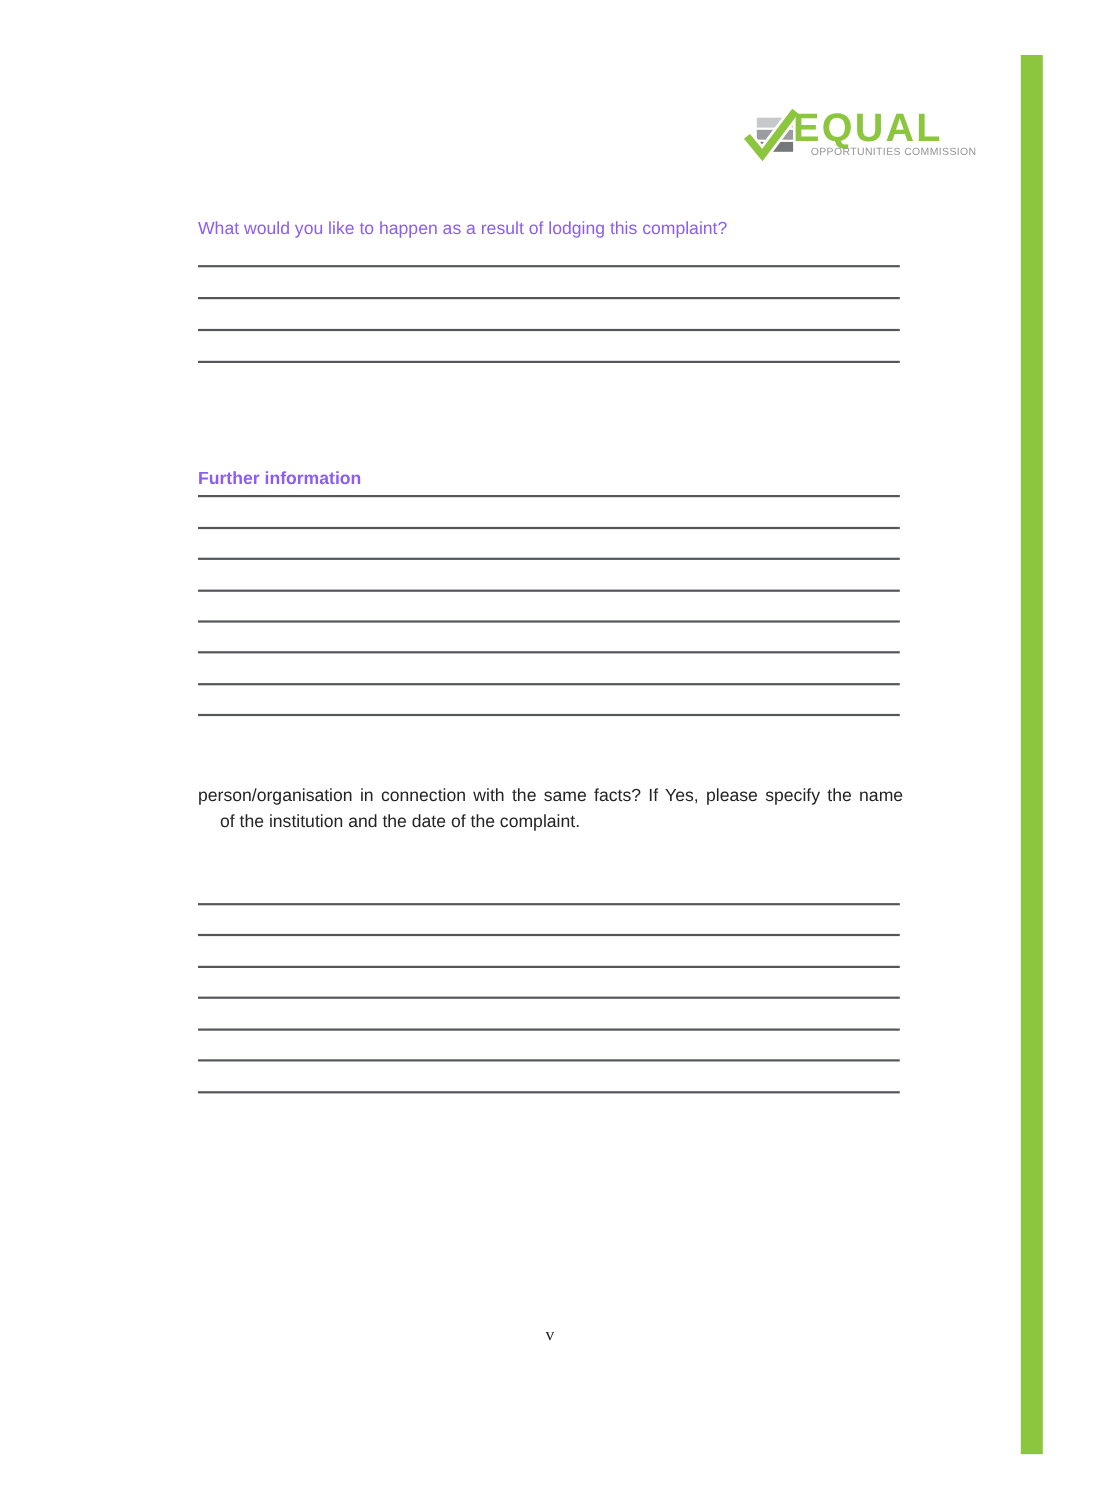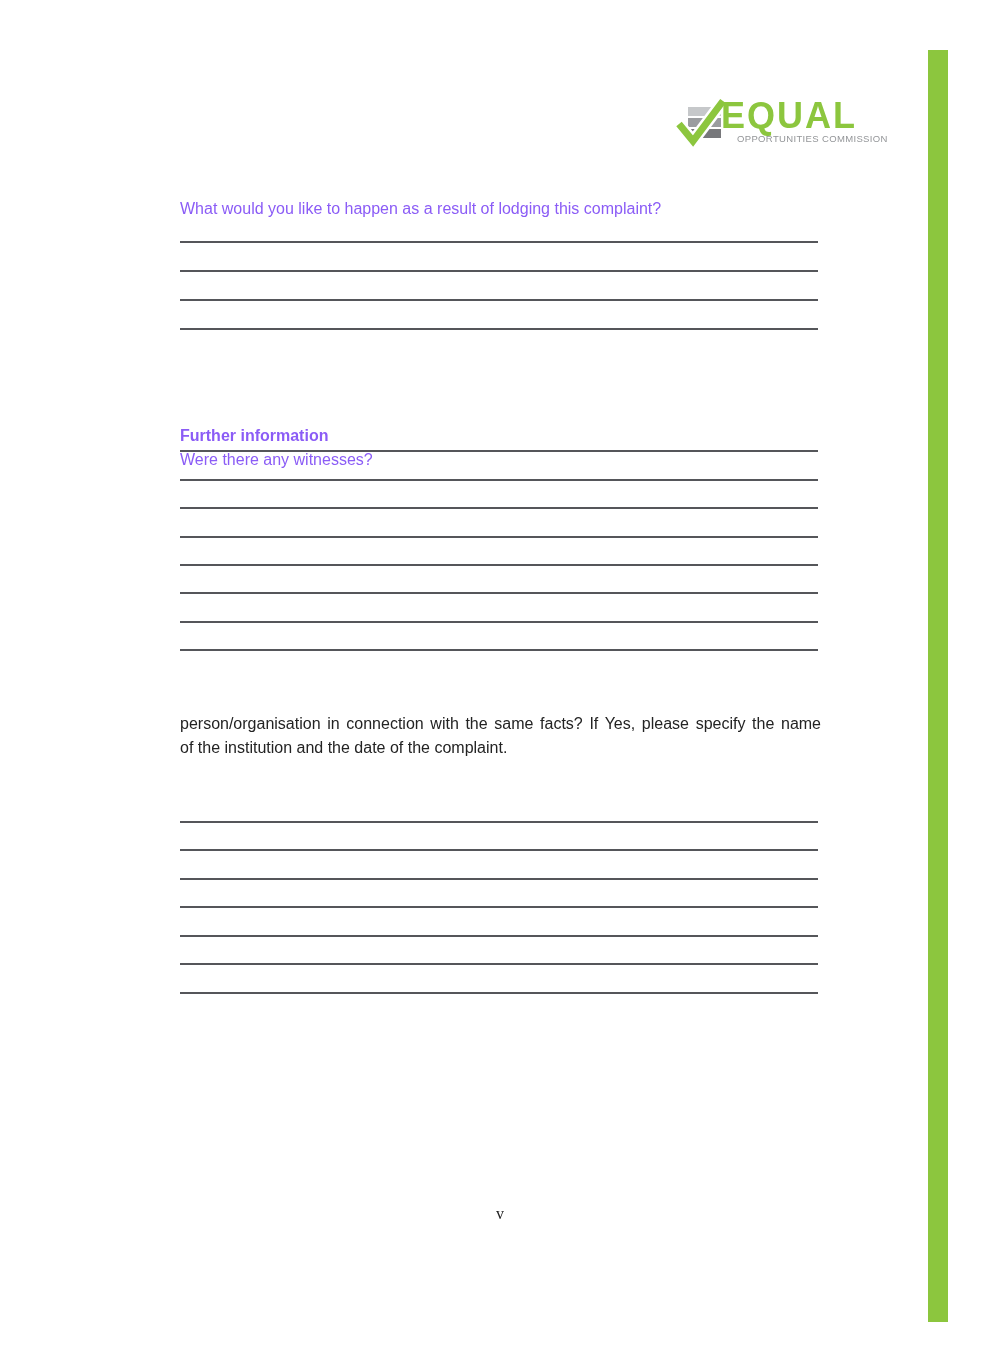--- a/index.html
+++ b/index.html
@@ -47,21 +47,21 @@
   .lines-witnesses .write-line { height: 28.4px; }
   .lines-institutions { top: 794px; }
   .lines-institutions .write-line { height: 28.5px; }
   .write-line { border-bottom: 2px solid #55565a; }
 
   .further-info { position: absolute; left: 180px; top: 384px; width: 660px; margin-top: 40px; }
   .further-info .heading { font-weight: bold; }
 
   .para { position: absolute; left: 180px; top: 712px; width: 641px; }
   .para-line { font-size: 16px; line-height: 23.8px; text-align: justify; text-align-last: justify; }
-  .para-line.last { text-align: left; text-align-last: left; }
+  .para-line.last { text-align: left; text-align-last: left; margin-left: 20px; }
   .bold { font-weight: bold; }
 
   .page-number {
     position: absolute; left: 180px; top: 1205px; width: 640px;
     text-align: center;
     font-family: "Liberation Serif", serif;
     font-size: 16px; color: #232323;
   }
 </style>
 </head>
@@ -87,21 +87,20 @@
 
   <div class="lines lines-outcome">
       <div class="write-line"></div>
       <div class="write-line"></div>
       <div class="write-line"></div>
       <div class="write-line"></div>
     </div>
 
   <div class="further-info body-text">
     <div class="heading">Further information</div>
-    <div>Were there any witnesses?</div>
   </div>
 
   <div class="lines lines-witnesses">
       <div class="write-line"></div>
       <div class="write-line"></div>
       <div class="write-line"></div>
       <div class="write-line"></div>
       <div class="write-line"></div>
       <div class="write-line"></div>
       <div class="write-line"></div>

